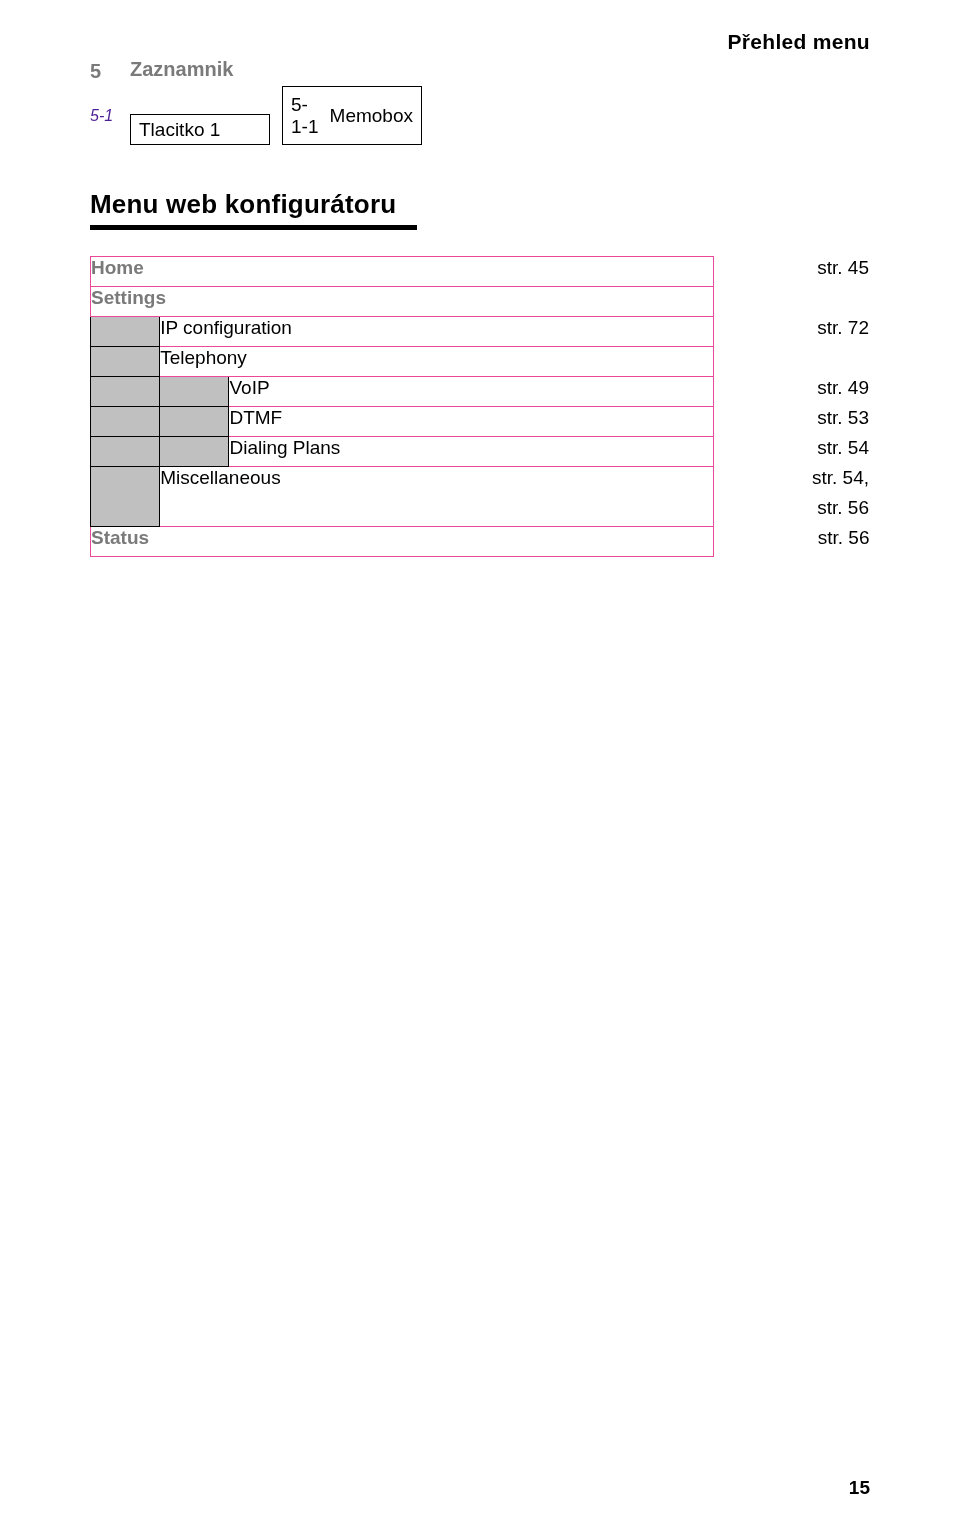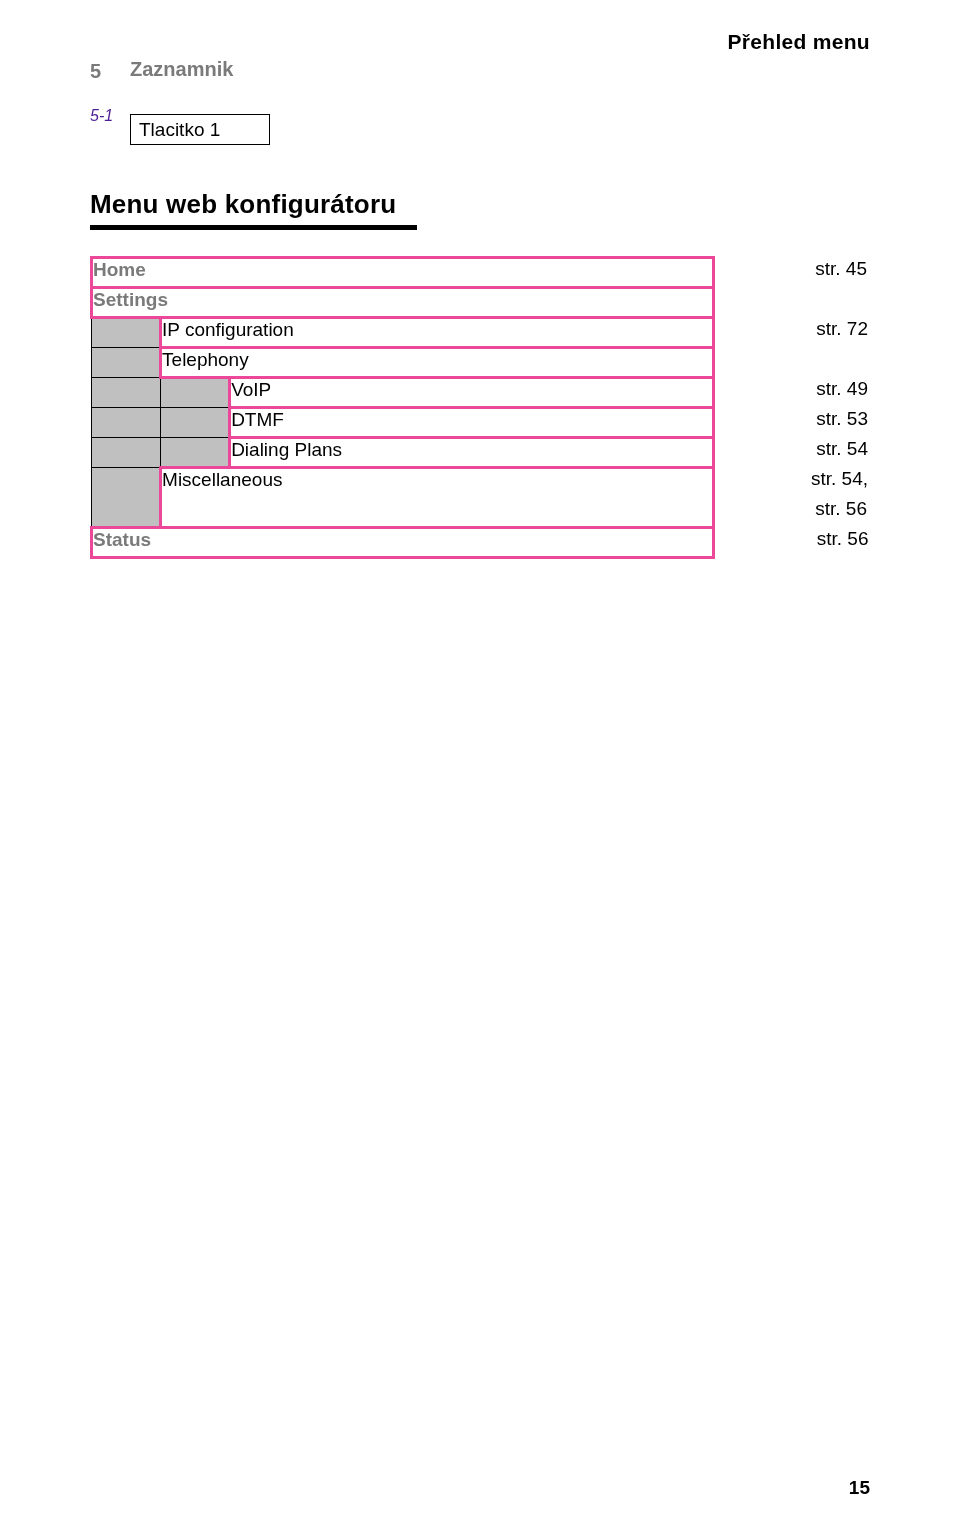--- a/index.html
+++ b/index.html
@@ -98,21 +98,21 @@
       padding: 0;
       vertical-align: top;
     }
     .grey-cell {
       background: #c0c0c0;
       border: 1px solid #000;
       width: 40px;
       height: 30px;
     }
     .label-cell {
-      border: 3px solid #ec4899;
+      border: 1px solid #ec4899;
       padding: 3px 8px;
       height: 30px;
     }
     .bold-grey {
       font-weight: bold;
       color: #7a7a7a;
     }
     .ref-cell {
       text-align: right;
       padding: 3px 8px;
@@ -134,20 +134,24 @@
 
 <div class="row row-top">
   <div class="idx-col">5</div>
   <div class="top-label">Zaznamnik</div>
 </div>
 
 <div class="row">
   <div class="idx-col sub-idx">5-1</div>
   <div class="box box-1">Tlacitko 1</div>
   <div class="spacer-between"></div>
+  <div class="box box-2" style="display:flex;gap:8px;">
+    <span>5-1-1</span>
+    <span>Memobox</span>
+  </div>
   <div class="ref-col"></div>
 </div>
 
 <div class="section-title">Menu web konfigurátoru</div>
 <div class="section-underline"></div>
 
 <table class="cfg">
   <colgroup>
     <col style="width:40px">
     <col style="width:40px">

